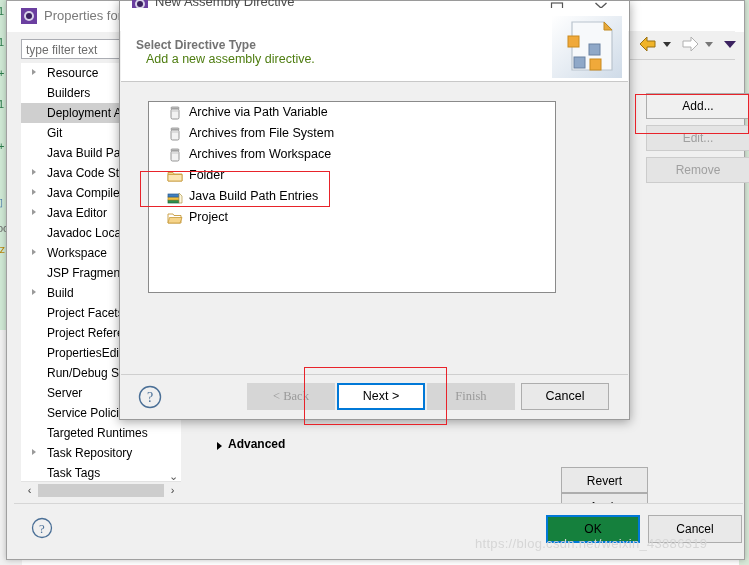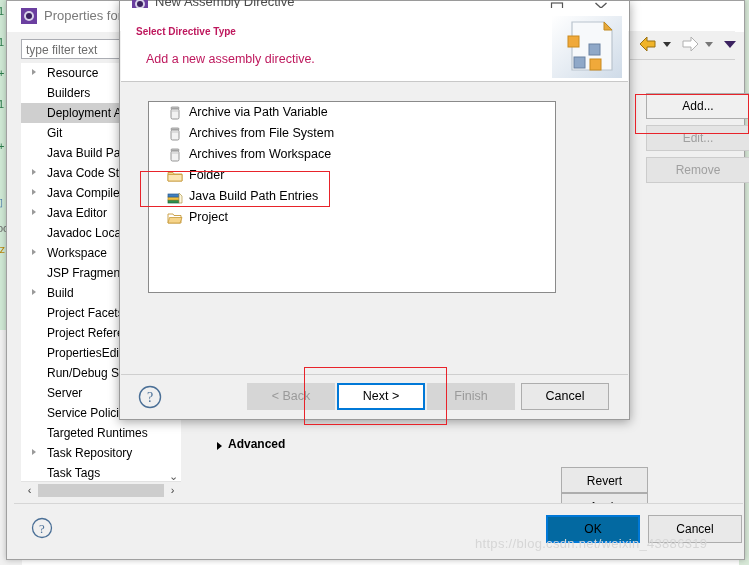--- a/index.html
+++ b/index.html
@@ -79,61 +79,61 @@
 
   #revert-apply{position:absolute;left:548px;top:466px;}
   .raBtn{
     display:inline-block;width:87px;height:26px;background:#e9e9e9;border:1px solid #adadad;
     font-size:12px;text-align:center;line-height:26px;box-sizing:border-box;margin-left:6px;
   }
   #props-sep{position:absolute;left:7px;top:502px;width:729px;height:1px;background:#d6d6d6;}
   #props-footer{position:absolute;left:7px;top:503px;width:729px;height:54px;background:#f0f0f0;}
   #help-bottom{position:absolute;left:24px;top:516px;width:22px;height:22px;}
   #ok-btn{
-    position:absolute;left:539px;top:514px;width:94px;height:28px;background:#0369a1;
+    position:absolute;left:539px;top:514px;width:94px;height:28px;background:#15803d;
     border:2px solid #0078d7;font-size:12px;text-align:center;line-height:24px;box-sizing:border-box;
   }
   #cancel-btn-props{
     position:absolute;left:641px;top:514px;width:94px;height:28px;background:#e9e9e9;
     border:1px solid #adadad;font-size:12px;text-align:center;line-height:26px;box-sizing:border-box;
   }
 
   
   #wizard{
     position:absolute;left:119px;top:0px;width:509px;height:418px;background:#f0f0f0;
     border:1px solid #9a9a9a;box-shadow:0 2px 10px rgba(0,0,0,.35);
   }
   #wiz-titlebar{position:absolute;left:0;top:0;width:509px;height:30px;background:#ffffff;}
   #wiz-title-icon{position:absolute;left:12px;top:-5px;width:16px;height:16px;}
   #wiz-title-text{position:absolute;left:35px;top:-7px;font-size:13px;color:#4a4a4a;white-space:nowrap;}
   .wiz-winbtn{position:absolute;top:0;width:44px;height:30px;}
   #wiz-header{
     position:absolute;left:1px;top:7px;width:507px;height:73px;background:#ffffff;
     border-bottom:1px solid #c8c8c8;
   }
-  #wiz-h1{position:absolute;left:15px;top:18px;font-size:10px;font-weight:bold;color:#be185d;}
-  #wiz-h2{position:absolute;left:25px;top:44px;font-size:12.5px;color:#be185d;}
+  #wiz-h1{position:absolute;left:15px;top:30px;font-size:12px;font-weight:bold;color:#737373;}
+  #wiz-h2{position:absolute;left:25px;top:44px;font-size:12.5px;color:#4d7c0f;}
   #wiz-banner{position:absolute;right:6px;top:8px;width:70px;height:62px;}
   #wiz-body{position:absolute;left:1px;top:81px;width:507px;height:292px;background:#f0f0f0;}
   #type-list{
     position:absolute;left:27px;top:19px;width:408px;height:192px;background:#ffffff;
     border:1px solid #8a8a8a;box-sizing:border-box;
   }
   .type-row{position:relative;height:21px;line-height:21px;padding-left:40px;font-size:12.5px;white-space:nowrap;}
   .type-row.sel{background:#cde6f7;}
   .type-row .ic{position:absolute;left:18px;top:3px;width:16px;height:16px;}
   .type-row span.lbl{position:relative;}
 
   #wiz-footer{position:absolute;left:1px;top:373px;width:507px;height:44px;background:#f0f0f0;border-top:1px solid #cfcfcf;}
   #wiz-help{position:absolute;left:17px;top:10px;width:24px;height:24px;}
   .wizbtn{
     position:absolute;top:8px;width:88px;height:27px;font-size:12.5px;text-align:center;
     line-height:25px;box-sizing:border-box;background:#e9e9e9;border:1px solid #adadad;
   }
-  .wizbtn.disabled{background:#d6d6d6;border-color:#d6d6d6;color:#9a9a9a;}
+  .wizbtn.disabled{background:#d6d6d6;border-color:#d6d6d6;color:#9a9a9a;font-family:Liberation Serif, serif;}
   .wizbtn.primary{background:#ffffff;border:2px solid #0078d7;line-height:23px;font-weight:normal;}
 
   
   .redbox{position:absolute;border:1.5px solid #e8232a;pointer-events:none;z-index:50;}
 
   
   #watermark{
     position:absolute;left:475px;top:536px;font-size:13px;color:#d6d6d6;
     letter-spacing:.3px;white-space:nowrap;z-index:60;font-family:"Liberation Sans",sans-serif;
   }

